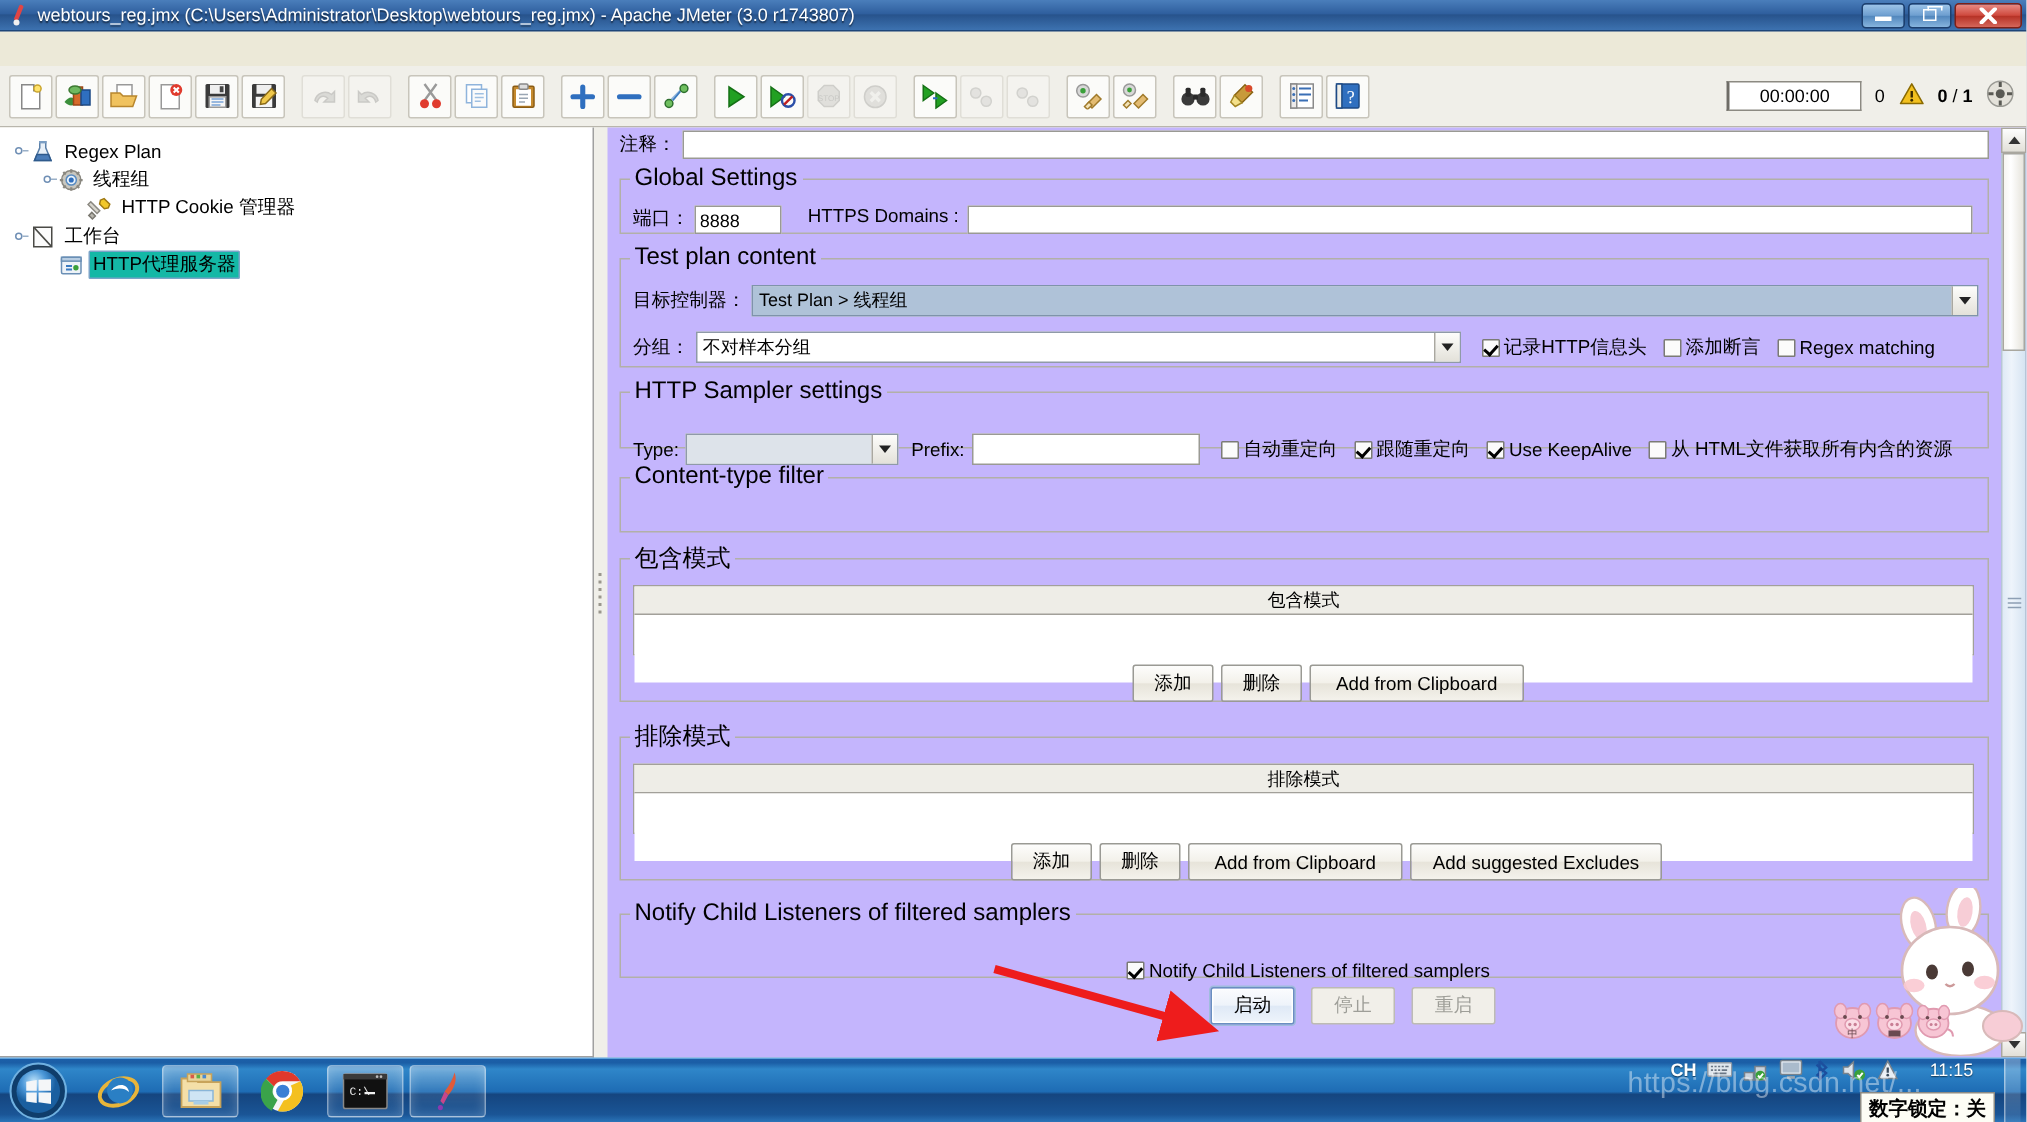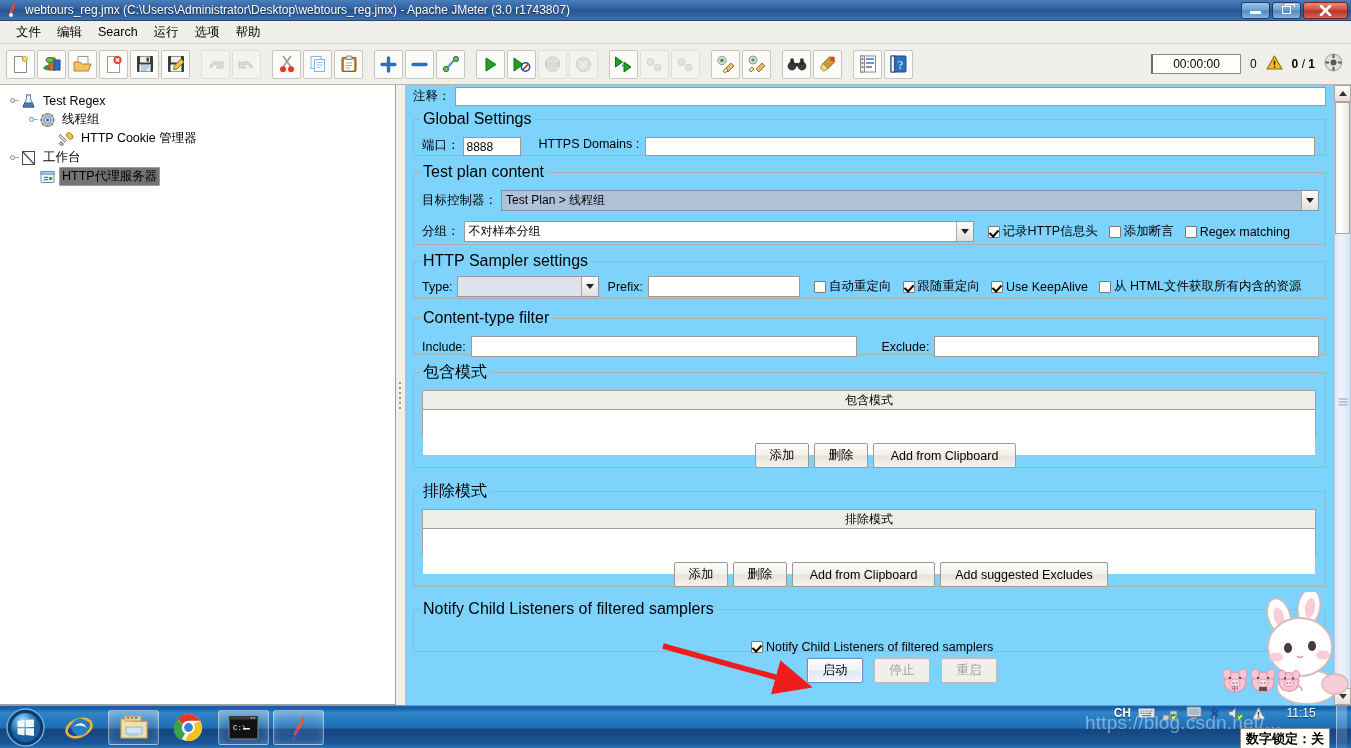--- a/index.html
+++ b/index.html
@@ -117,37 +117,37 @@
   .split-grip { width: 3px; height: 26px; }
   .split-grip i {
     display: block; width: 2px; height: 2px; background: #9a978e;
     margin-bottom: 3px;
   }
 
   
   .tree { padding: 6px 0 0 6px; font-size: 12px; color: #000; user-select: none; }
   .tnode { display: flex; align-items: center; height: 19px; position: relative; white-space: nowrap; }
   .tnode .lbl { padding: 1px 3px; border-radius: 1px; }
-  .tnode .lbl.selected { background: #737373; border: 1px solid #7aa4c8; padding: 0 2px; }
+  .tnode .lbl.selected { background: #14b8a6; border: 1px solid #7aa4c8; padding: 0 2px; }
   .handle {
     width: 11px; height: 11px; flex: none; position: relative; margin-right: 1px;
   }
   .handle .knob {
     position: absolute; left: 2px; top: 3px; width: 5px; height: 5px;
     border: 1px solid #6f8fb5; border-radius: 50%; background: #ffffff;
   }
   .handle .arm {
     position: absolute; left: 7px; top: 5px; width: 4px; height: 1px; background: #9ab0c8;
   }
   .ticon { width: 17px; height: 16px; flex: none; margin-right: 3px; }
 
   
   .content {
     position: absolute; left: 405px; top: 0; width: 946px; height: 620px;
-    background: #7dd3fc; overflow: hidden;
+    background: #c4b5fd; overflow: hidden;
   }
   .scroll-col {
     position: absolute; right: 0; top: 0; width: 17px; height: 620px;
     background: #f0efe9;
   }
   .sb-arrow {
     position: absolute; left: 0; width: 17px; height: 17px;
     background: linear-gradient(to bottom,#fdfdfd,#e2e0d8);
     border: 1px solid #a9a79f;
     display: flex; align-items: center; justify-content: center;
@@ -332,28 +332,20 @@
           <i class="wb-max"></i>
         </div>
       <div class="win-btn close">
         <svg width="13" height="11" viewBox="0 0 13 11" aria-hidden="true">
           <path d="M2 1 L11 10 M11 1 L2 10" stroke="#fff" stroke-width="2.6" fill="none" stroke-linecap="round"></path>
         </svg>
       </div>
     </div>
   </div>
 
-  <div class="menubar">
-    <div class="menu-item">文件</div>
-    <div class="menu-item">编辑</div>
-    <div class="menu-item">Search</div>
-    <div class="menu-item">运行</div>
-    <div class="menu-item">选项</div>
-    <div class="menu-item">帮助</div>
-  </div>
 
   <div class="toolbar">
 
     <div class="tbtn">
       <svg width="19" height="19" viewBox="0 0 19 19">
           <path d="M3.5 1.5h8l4 4v12h-12z" fill="#fff" stroke="#888"></path>
           <path d="M11.5 1.5v4h4" fill="#eee" stroke="#888"></path>
           <circle cx="14" cy="4" r="2.4" fill="#ffe36b" stroke="#c9a42c"></circle>
         </svg>
     </div>
@@ -598,21 +590,21 @@
               <i class="knob"></i>
               <i class="arm"></i>
             </span>
           <span class="ticon">
             <svg width="17" height="16" viewBox="0 0 17 16">
                 <path d="M6.5 1.5h4v4l3.5 8.5h-11L6.5 5.5z" fill="#e8f0f8" stroke="#5a7fa8"></path>
                 <path d="M4.6 10h7.8l1.6 4h-11z" fill="#4a7cb8" stroke="#2f5a8c"></path>
                 <rect x="6" y="1" width="5" height="1.6" fill="#7a9ec4"></rect>
               </svg>
           </span>
-          <span class="lbl">Test Regex</span>
+          <span class="lbl">Regex Plan</span>
         </div>
 
         <div class="tnode" style="padding-left:21px;">
           <span class="handle">
               <i class="knob"></i>
               <i class="arm"></i>
             </span>
           <span class="ticon">
             <svg width="17" height="16" viewBox="0 0 17 16">
                 <circle cx="8.5" cy="8" r="6.4" fill="#c9c7bf" stroke="#8a8880"></circle>
@@ -726,21 +718,21 @@
               <span class="val">Test Plan &gt; 线程组</span>
               <span class="arrow">
                   <b></b>
                 </span>
             </div>
           </div>
         </fieldset>
 
         <fieldset class="grp" style="left:8px; top:167px; width:913px; height:47px;">
           <legend>HTTP Sampler settings</legend>
-          <div style="position:absolute; left:8px; top:6px; display:flex; align-items:center; width:897px;">
+          <div style="position:absolute; left:8px; top:19px; display:flex; align-items:center; width:897px;">
             <span class="lbl">Type:</span>
             <div class="combo plain" style="width:142px; margin-left:4px;">
               <span class="val"></span>
               <span class="arrow">
                   <b></b>
                 </span>
             </div>
             <span class="lbl" style="margin-left:9px;">Prefix:</span>
             <input class="txt" style="width: 152px; height: 21px; margin-left: 5px;" value="">
             <label class="cb" style="margin-left:14px;">
@@ -757,26 +749,20 @@
             </label>
             <label class="cb" style="margin-left:11px;">
               <span class="box"></span>
               <span class="t">从 HTML文件获取所有内含的资源</span>
             </label>
           </div>
         </fieldset>
 
         <fieldset class="grp" style="left:8px; top:224px; width:913px; height:46px;">
           <legend>Content-type filter</legend>
-          <div style="position:absolute; left:8px; top:9px; display:flex; align-items:center; width:897px;">
-            <span class="lbl">Include:</span>
-            <input class="txt" style="width: 392px; height: 21px; margin-left: 5px;" value="">
-            <span class="lbl" style="margin-left:24px;">Exclude:</span>
-            <input class="txt" style="width: 390px; height: 21px; margin-left: 5px;" value="">
-          </div>
         </fieldset>
 
         <fieldset class="grp" style="left:8px; top:277px; width:913px; height:106px;">
           <legend>包含模式</legend>
           <div class="ptable" style="position:absolute; left:8px; top:7px; width:894px; height:47px;">
             <div class="th">包含模式</div>
             <div class="body"></div>
           </div>
           <div class="btnrow" style="left:309px; top:60px;">
             <button class="btn" style="width:54px;">添加</button>

